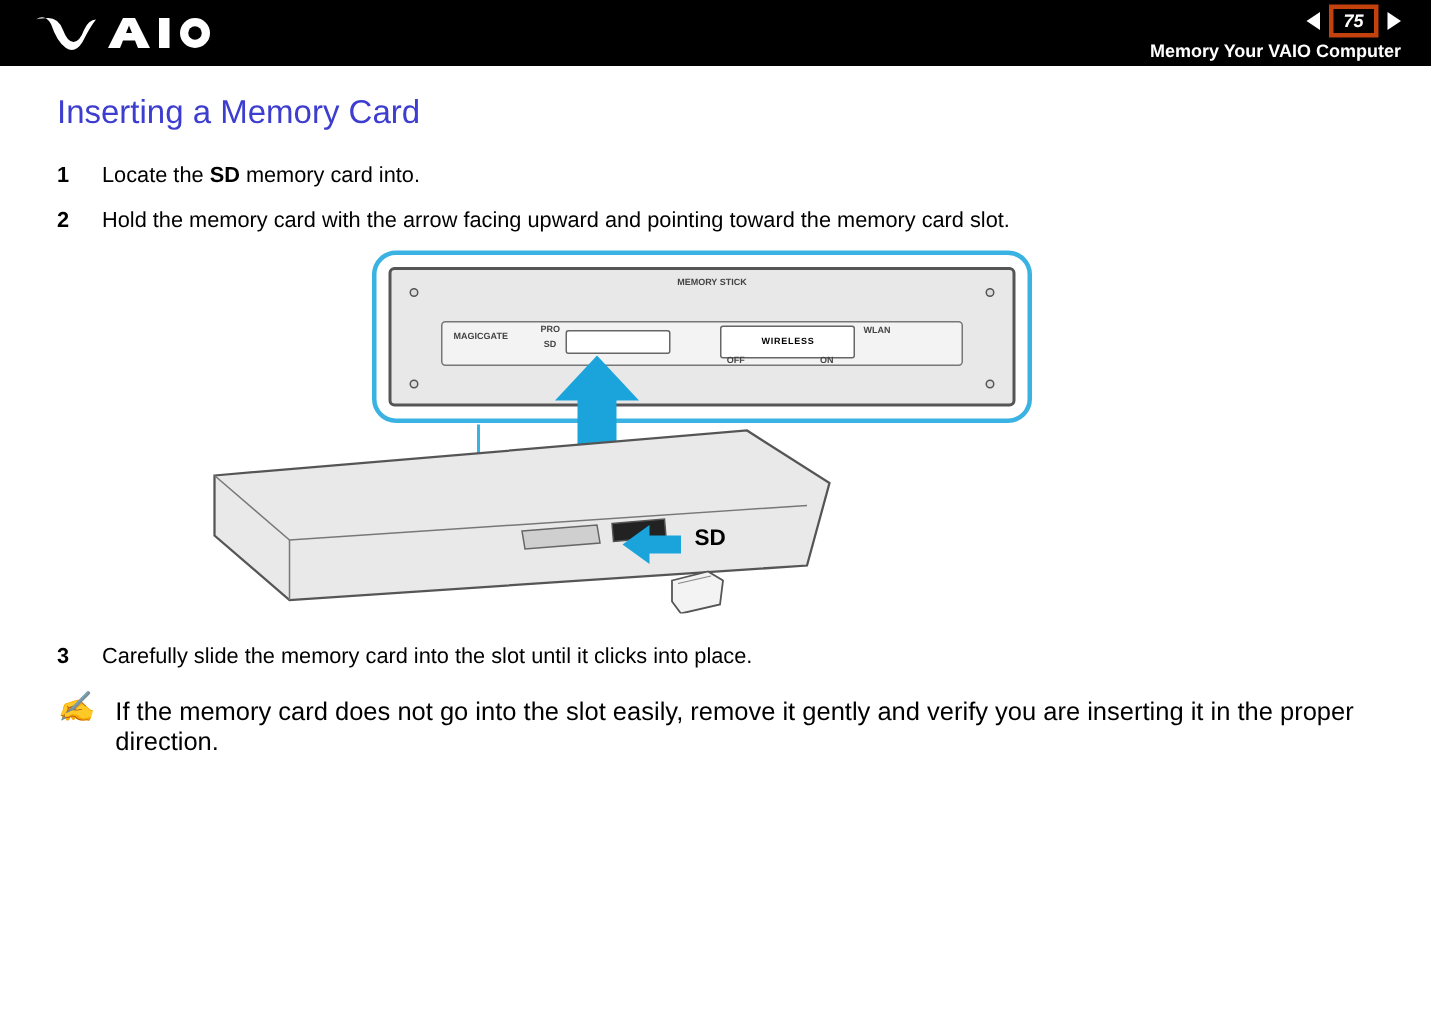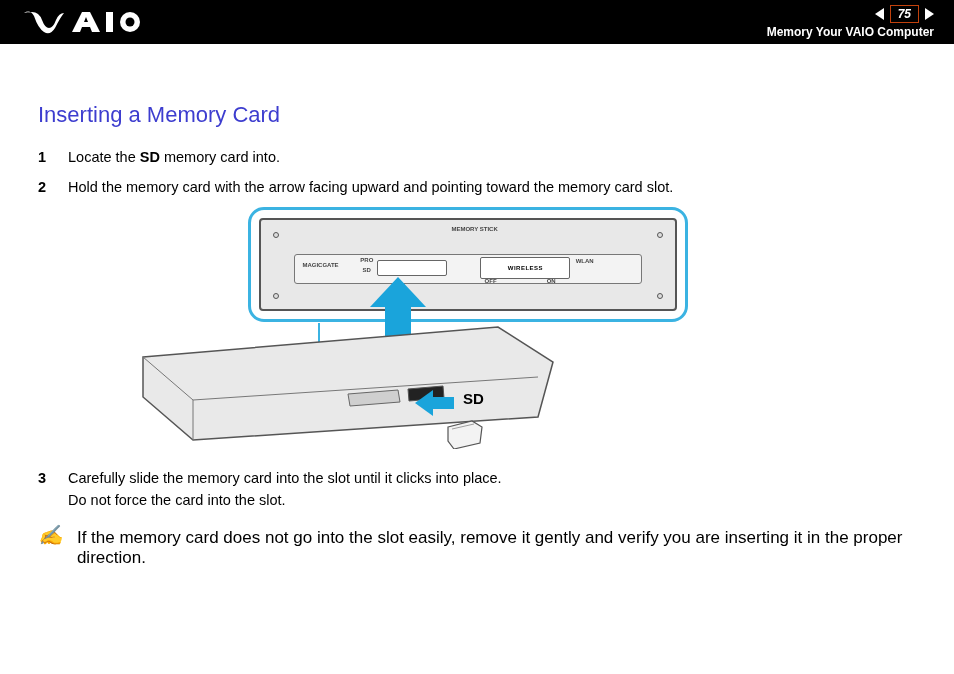--- a/index.html
+++ b/index.html
@@ -5,23 +5,23 @@
   * { box-sizing: border-box; margin: 0; padding: 0; }
   html, body { width: 954px; height: 674px; font-family: Arial, Helvetica, sans-serif; background: #fff; color: #000; }
   .header { background: #000; height: 44px; width: 100%; display: flex; align-items: center; justify-content: space-between; padding: 0 20px 0 24px; color: #fff; }
   .logo { display: flex; align-items: center; gap: 2px; }
   .logo svg { fill: #fff; }
   .hdr-right { display: flex; flex-direction: column; align-items: flex-end; gap: 2px; }
   .pager { display: flex; align-items: center; gap: 6px; }
   .pager-arrow { width: 0; height: 0; border-top: 6px solid transparent; border-bottom: 6px solid transparent; }
   .pager-left { border-right: 9px solid #fff; }
   .pager-right { border-left: 9px solid #fff; }
-  .page-num { background: #000; border: 1px solid #c2410c; font-size: 12px; font-style: italic; font-weight: bold; padding: 1px 7px; }
+  .page-num { background: #000; border: 3px solid #c2410c; font-size: 12px; font-style: italic; font-weight: bold; padding: 1px 7px; }
   .hdr-title { font-size: 12px; font-weight: bold; }
-  .content { padding: 58px 38px 20px 38px; }
+  .content { padding: 18px 38px 20px 38px; }
   h1 { color: #3d3dcf; font-weight: normal; font-size: 22px; margin-bottom: 18px; }
   h2 { color: #8a8a8a; font-weight: normal; font-size: 18px; margin-bottom: 10px; }
   .step { display: flex; gap: 18px; font-size: 14.5px; line-height: 1.55; margin-bottom: 8px; }
   .step-num { font-weight: bold; width: 12px; flex-shrink: 0; }
   .step-body b { font-weight: bold; }
   .figure { width: 640px; height: 250px; margin: 6px 0 10px 140px; position: relative; }
   .note-row { display: flex; gap: 14px; align-items: flex-start; margin-top: 16px; }
   .note-icon { font-size: 20px; color: #4bb4e6; font-style: italic; line-height: 1; margin-top: -3px; }
   .note-text { font-size: 17px; }
   
@@ -129,21 +129,20 @@
     <svg class="fg sdcard" viewBox="0 0 38 30">
       <polygon points="2,8 26,2 36,8 34,24 8,30 2,22" fill="#f3f3f3" stroke="#555" stroke-width="1.2"></polygon>
       <line x1="6" y1="10" x2="28" y2="5" stroke="#888" stroke-width="0.8"></line>
     </svg>
   </div>
 
   <div class="step">
     <div class="step-num">3</div>
     <div class="step-body">
       <span>Carefully slide the memory card into the slot until it clicks into place.</span><br>
-      <span>Do not force the card into the slot.</span>
     </div>
   </div>
 
   <div class="note-row">
     <div class="note-icon">✍</div>
     <div class="note-text">If the memory card does not go into the slot easily, remove it gently and verify you are inserting it in the proper direction.</div>
   </div>
 </div>
 
 </body></html>

